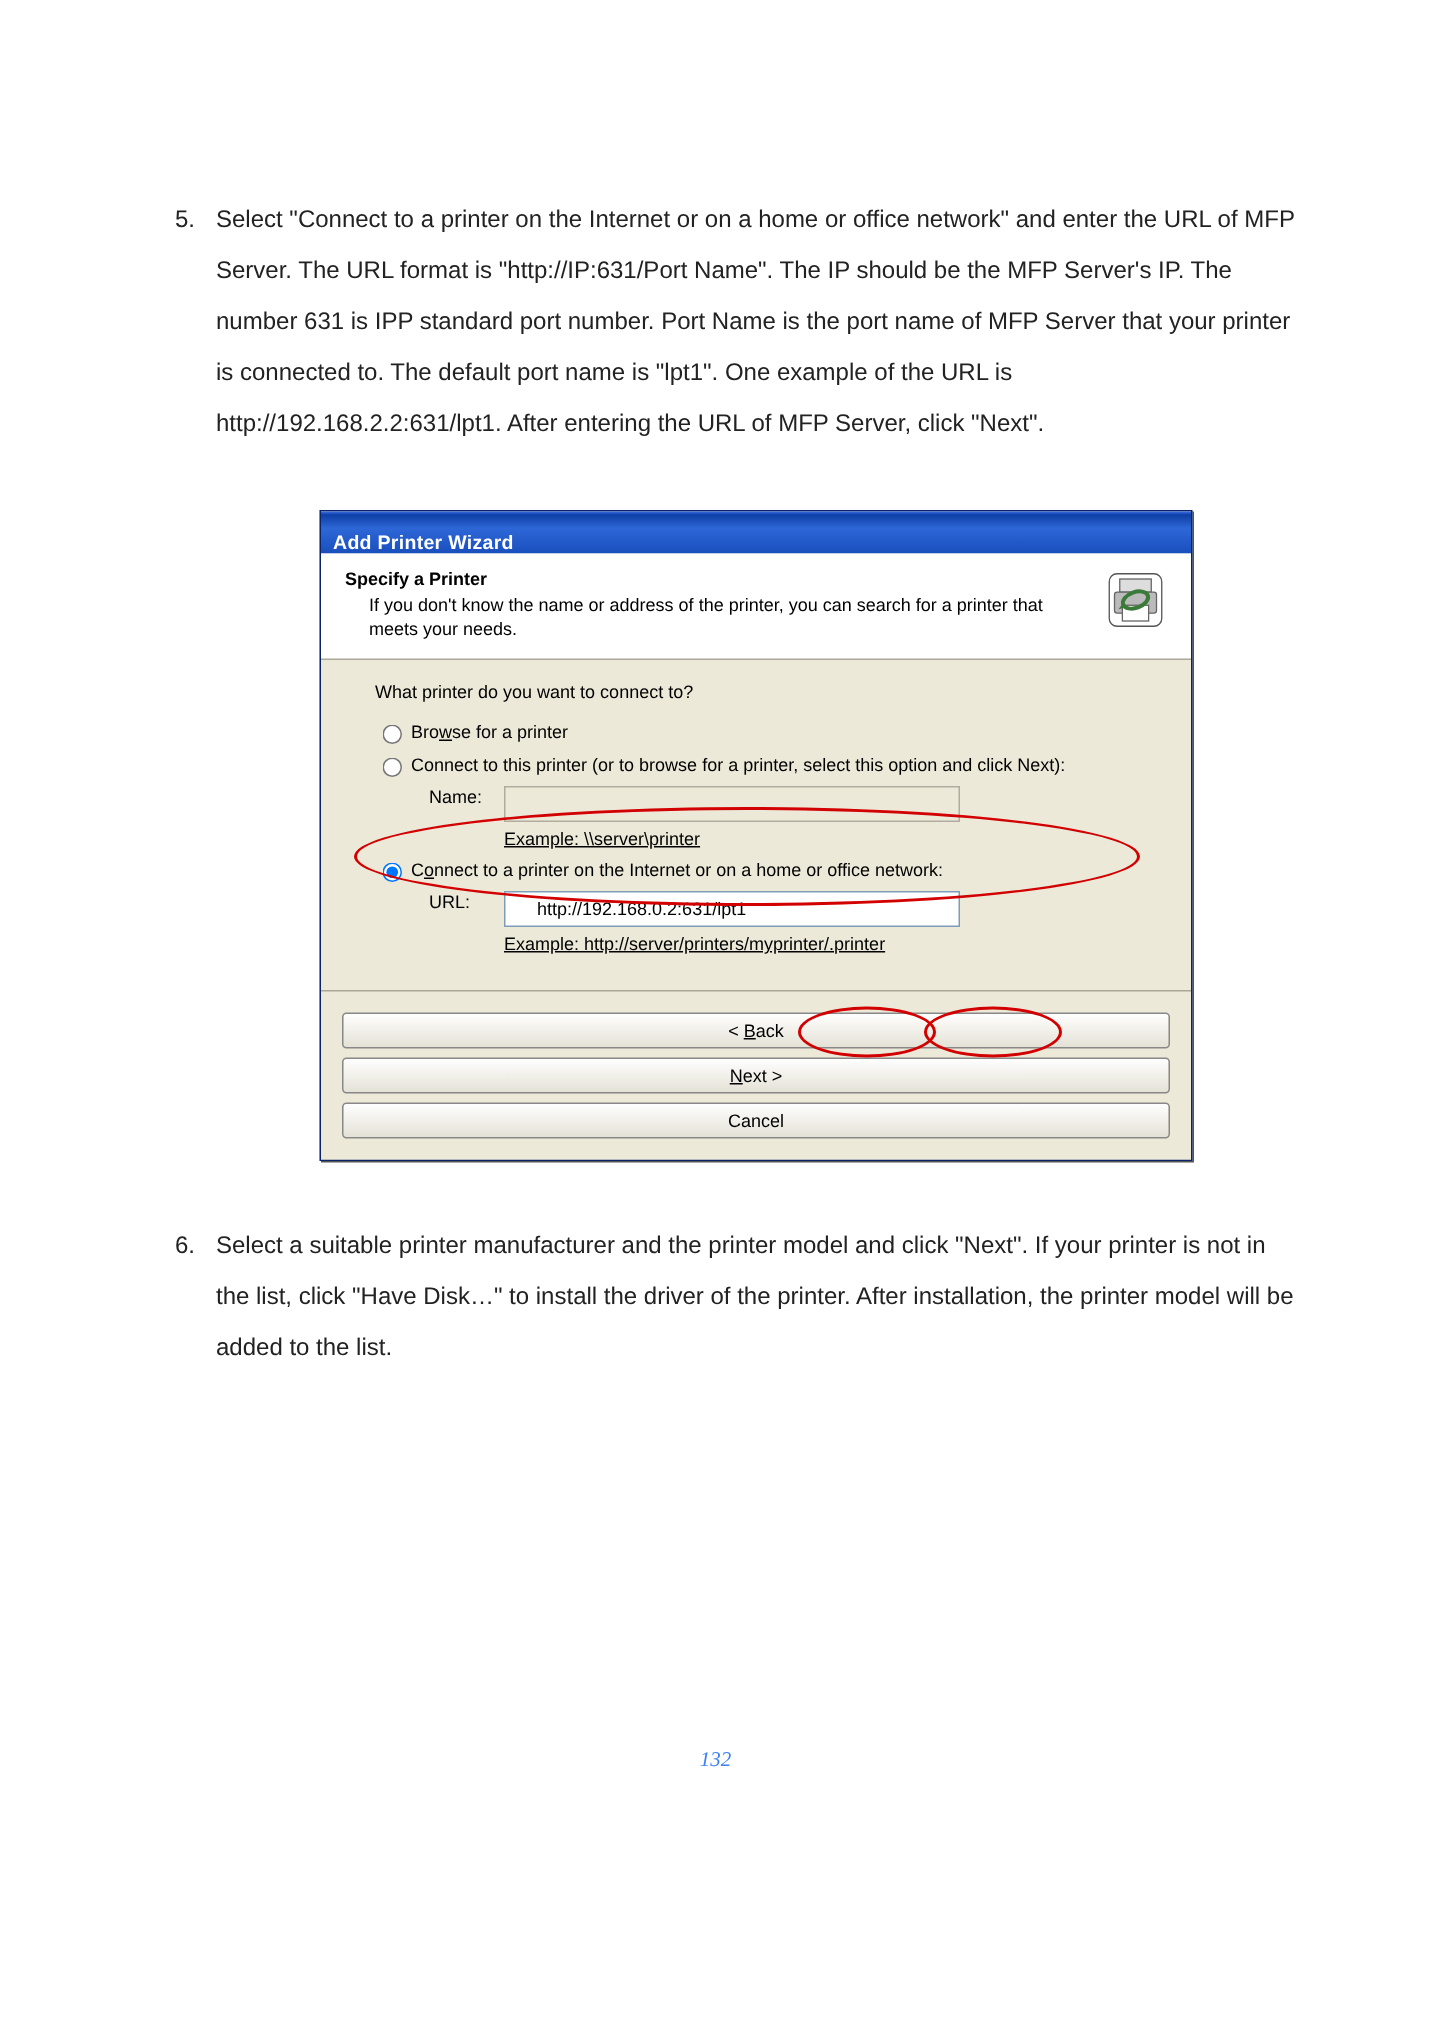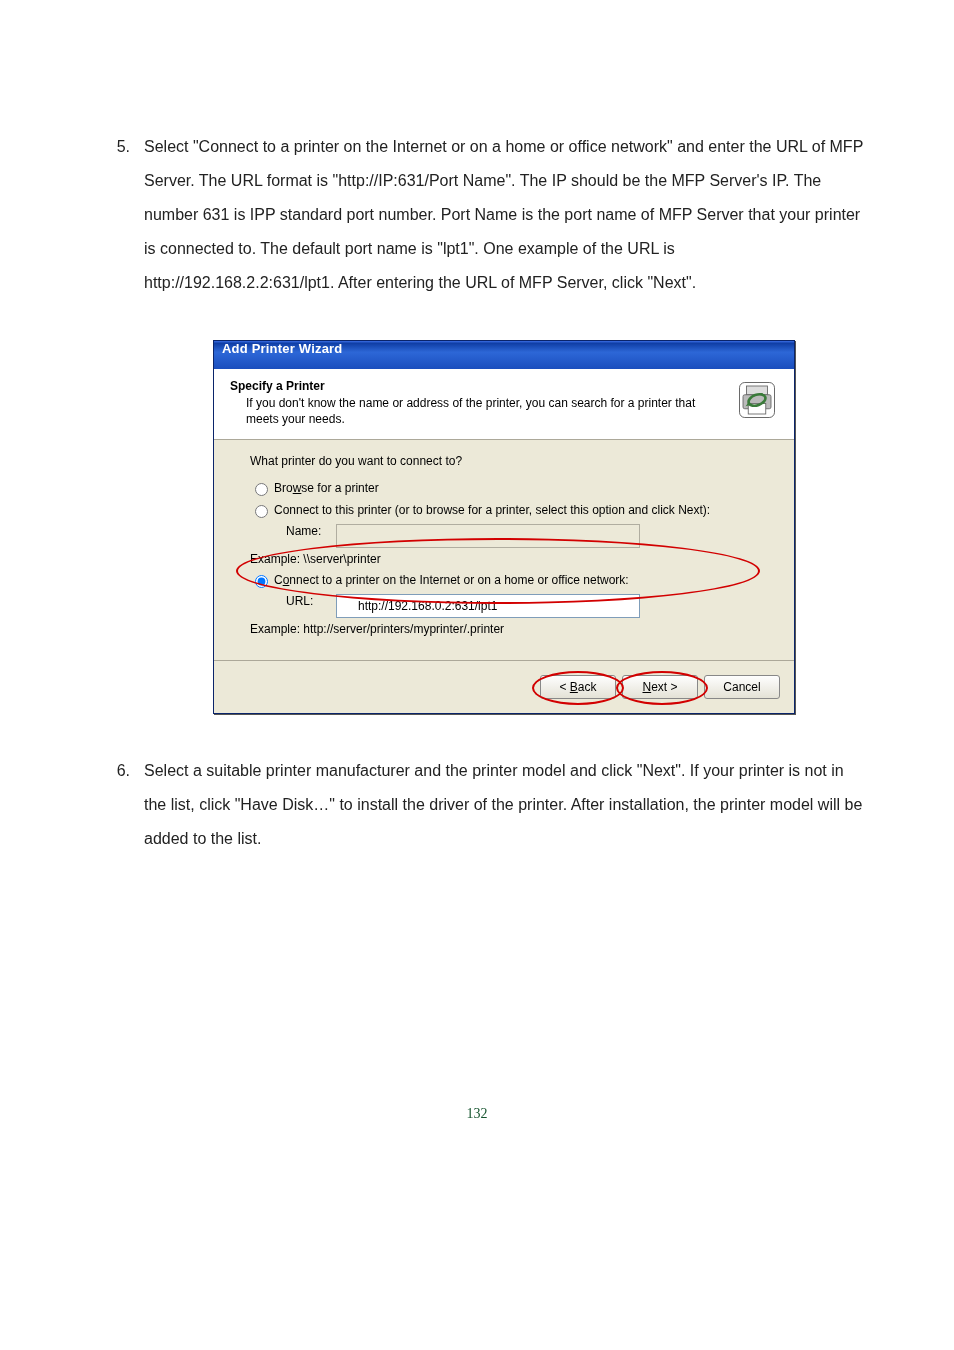--- a/index.html
+++ b/index.html
@@ -45,21 +45,21 @@
     font-family: Tahoma, sans-serif;
     font-size: 12px;
     color: #000;
     box-shadow: 1px 1px 0 #555;
   }
   .titlebar {
     height: 28px;
     background: linear-gradient(to bottom, #3a6ee5 0%, #0f3ea5 8%, #2d67d7 40%, #1a4ebd 100%);
     color: #fff;
     display: flex;
-    align-items: flex-start;
+    align-items: flex-end;
     padding: 0 8px;
     font-weight: bold;
     font-size: 13px;
     letter-spacing: 0.2px;
   }
   .header-panel {
     background: #fff;
     padding: 10px 16px 12px 16px;
     border-bottom: 1px solid #aca899;
     display: flex;
@@ -116,22 +116,24 @@
     padding: 1px 21px;
     font-family: Tahoma, sans-serif;
     font-size: 12px;
   }
   .indent-field input[disabled] {
     background: #ece9d8;
     color: #888;
     border-color: #b0ada0;
   }
   .example-line {
+    margin-left: 86px;
     font-size: 12px;
     margin-top: 2px;
+    text-decoration: underline;
   }
   .annot-region {
     position: relative;
   }
   .annot-oval {
     position: absolute;
     border: 2px solid #d20000;
     border-radius: 50% / 50%;
     pointer-events: none;
   }
@@ -142,20 +144,21 @@
     height: 62px;
   }
   .buttonbar {
     border-top: 1px solid #aca899;
     padding: 14px 14px 14px 14px;
     background: #ece9d8;
     display: flex;
     justify-content: flex-end;
     gap: 6px;
     position: relative;
+    flex-direction: column;
   }
   .win-btn {
     min-width: 76px;
     height: 24px;
     border: 1px solid #888;
     border-radius: 3px;
     background: linear-gradient(#fefefe, #e4e2d6);
     font-family: Tahoma, sans-serif;
     font-size: 12px;
     padding: 0 10px;
@@ -176,22 +179,23 @@
   .oval-next {
     width: 88px;
     height: 30px;
     right: 86px;
     top: 10px;
   }
   .page-num {
     text-align: center;
     font-family: "Times New Roman", serif;
     font-size: 14px;
-    color: #14532d;
+    color: #3b82f6;
     margin-top: 250px;
+    font-style: italic;
   }
   u.mn { text-decoration: underline; }
 </style>
 </head>
 <body>
 
 <div class="page">
 
   <div class="step-block">
     <div class="step-row">

